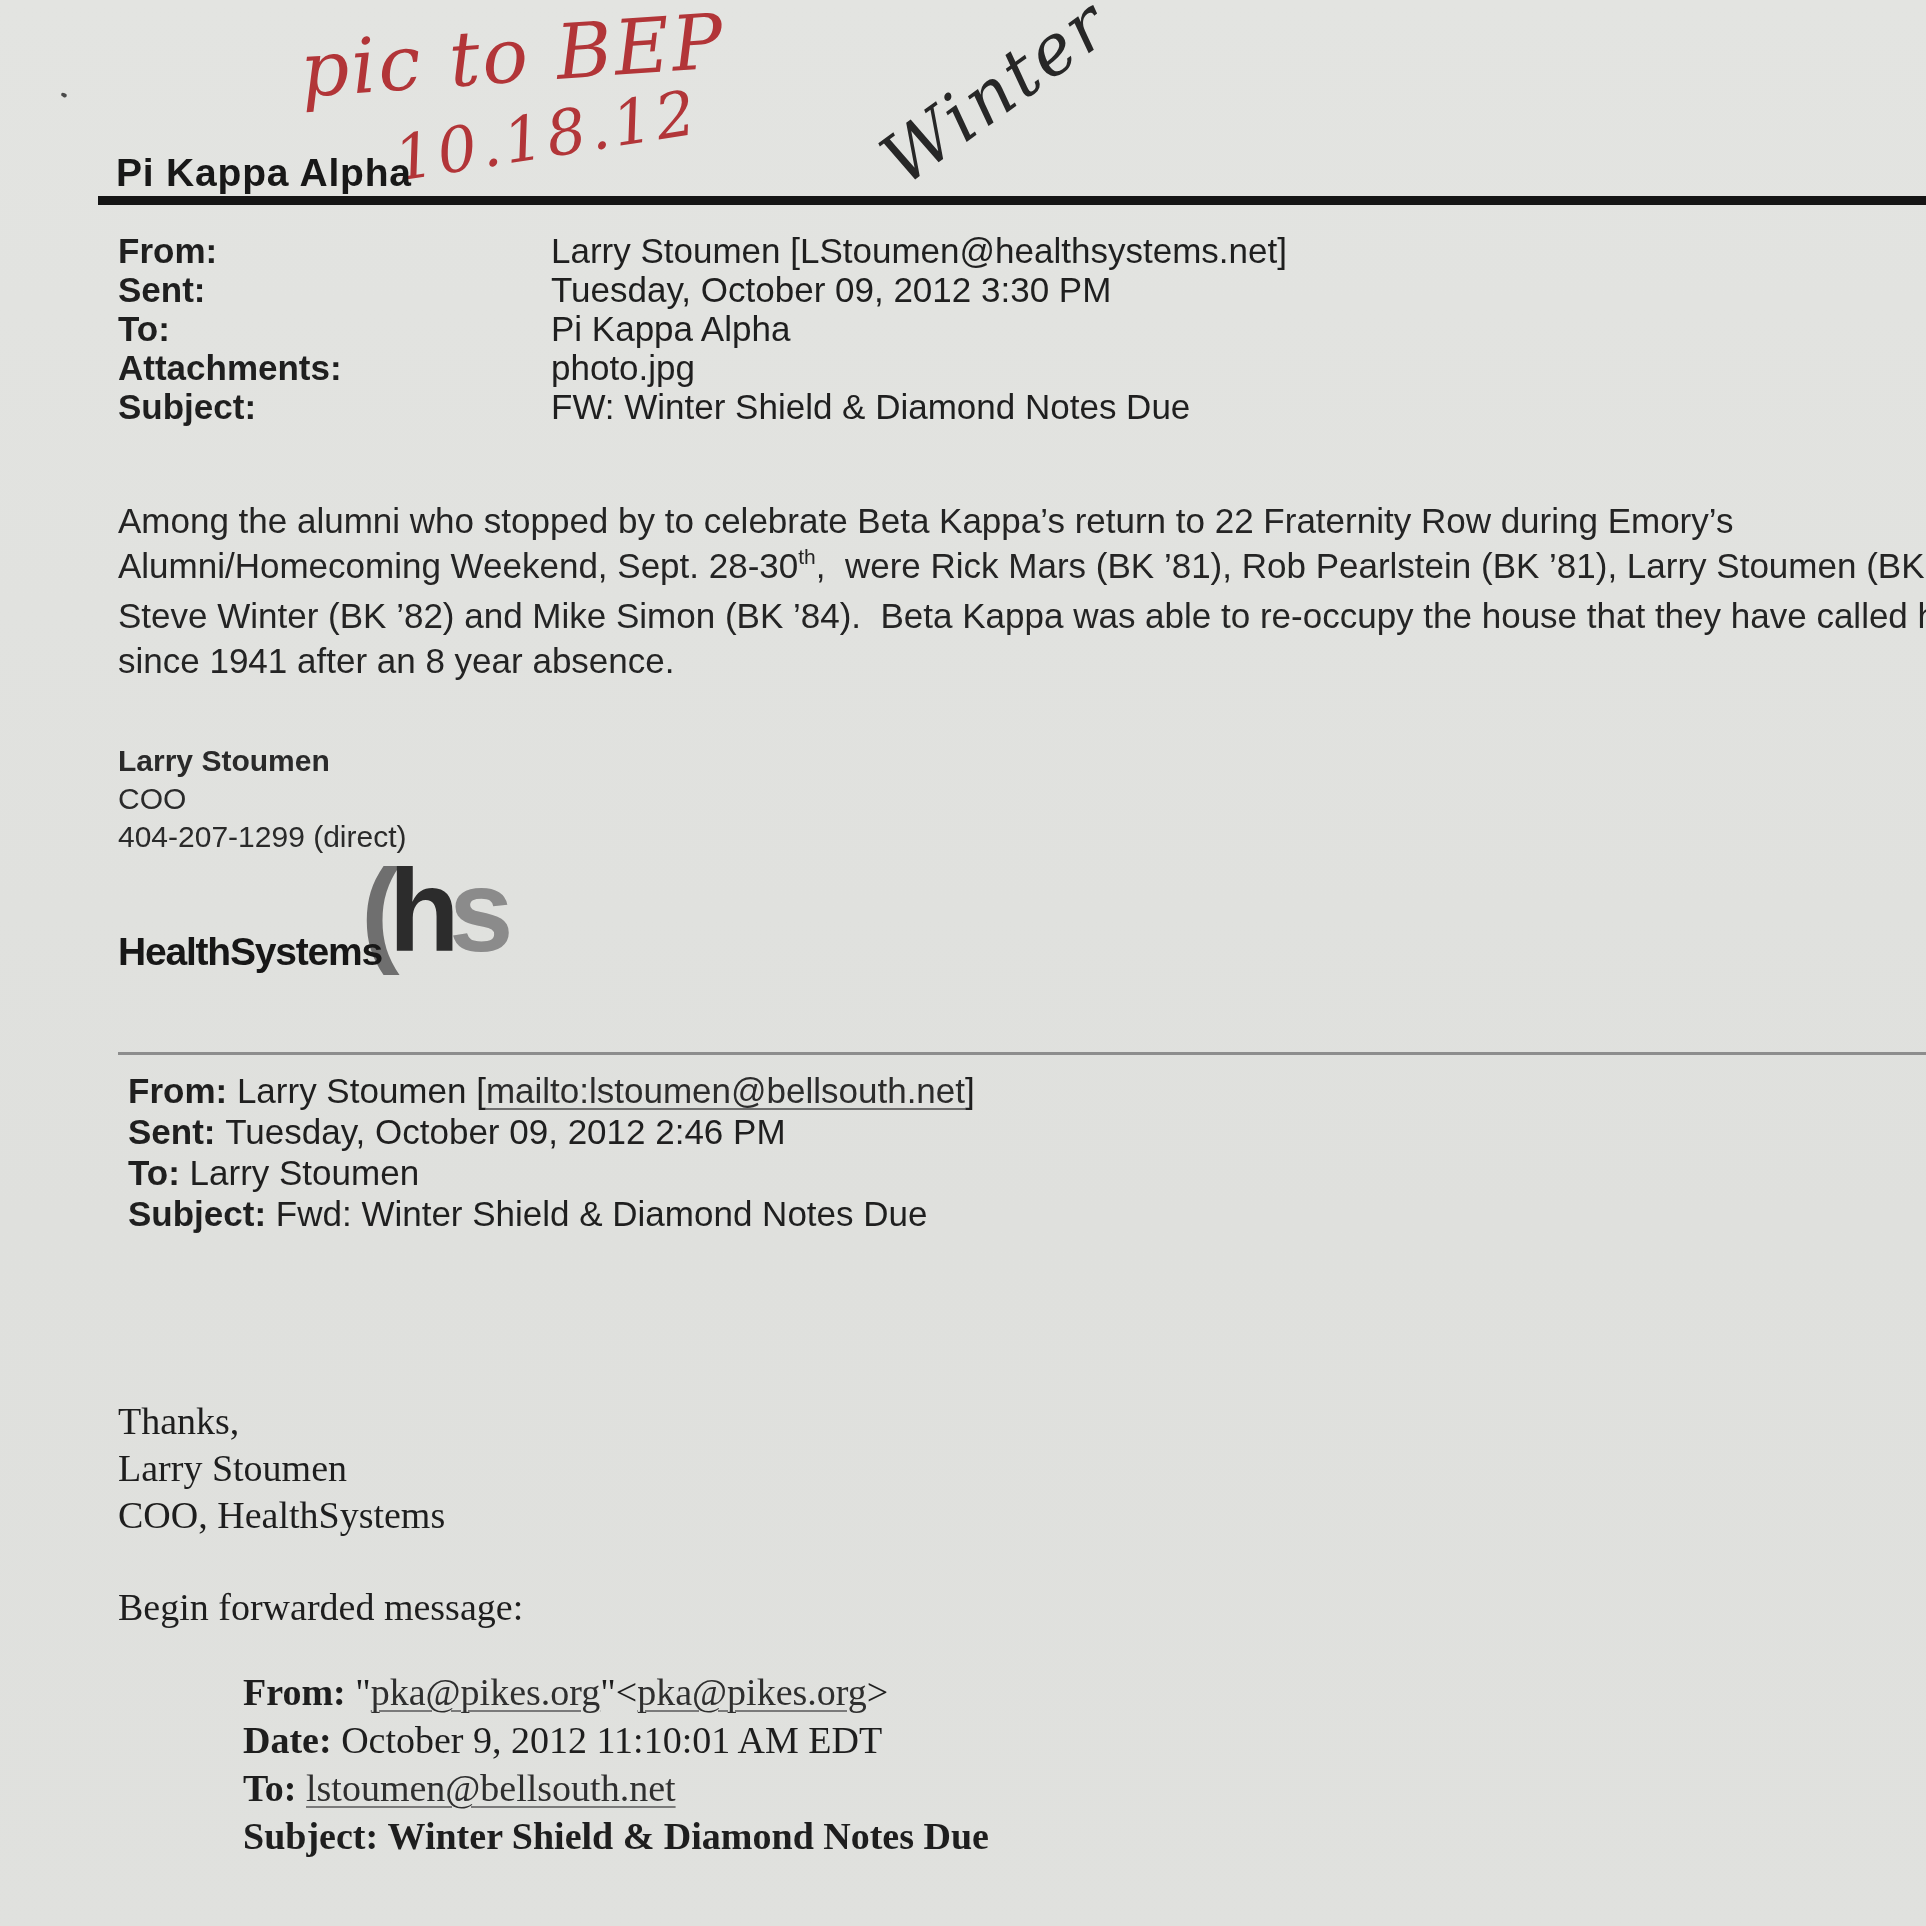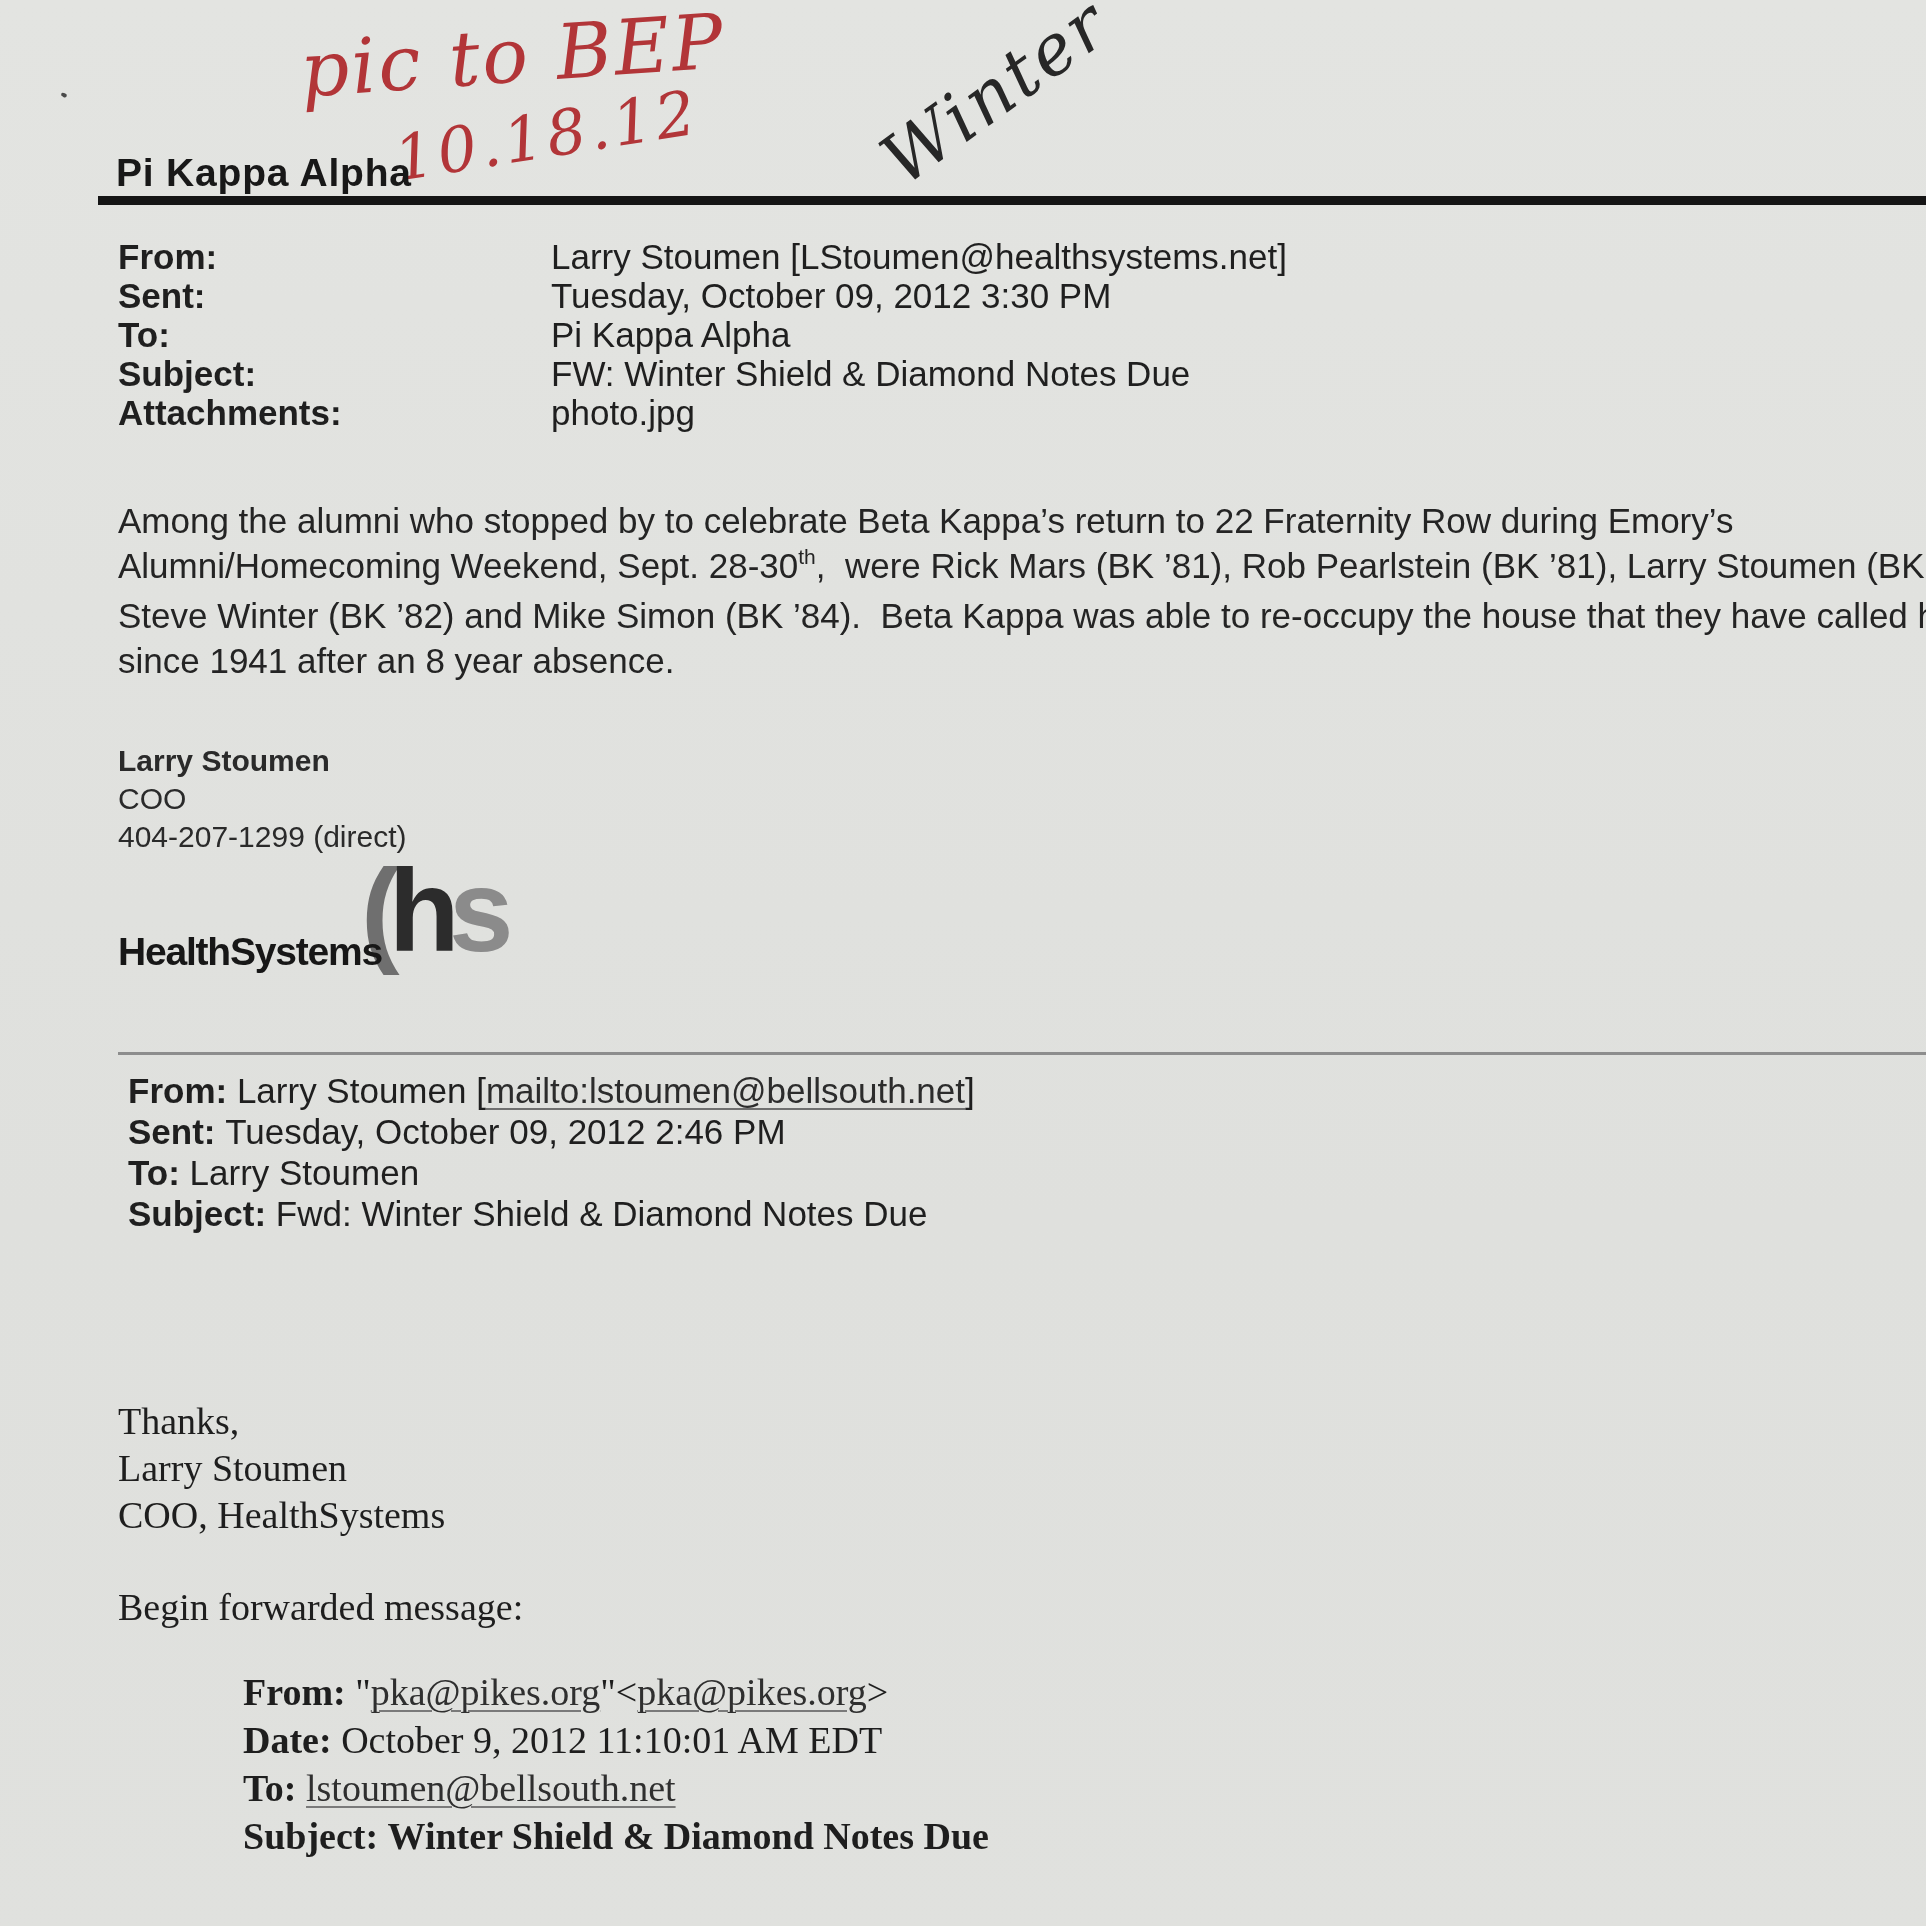--- a/index.html
+++ b/index.html
@@ -15,21 +15,21 @@
   .red1{left:300px;top:10.8px;font-size:76px;color:#b23538;transform:rotate(-4deg);letter-spacing:2.3px;}
   .red2{left:393px;top:99px;font-size:62px;color:#b23538;transform:rotate(-9deg);letter-spacing:3.9px;}
   .winter{left:890px;top:127px;font-size:70px;color:#272727;transform:rotate(-36deg);transform-origin:left center;letter-spacing:3.1px;}
 
   
   .title{left:116px;top:151px;font-size:39px;font-weight:bold;letter-spacing:0.8px;color:#181818;}
   .rule{left:98px;top:196px;width:1897px;height:8.5px;background:#151515;}
   .dot{left:61px;top:93px;width:5.8px;height:3.9px;background:#4a4a4a;border-radius:50%;transform:rotate(25deg);}
 
   
-  .h1{left:118px;top:231px;font-size:35px;color:#1f1f1f;margin-top:6px;}
+  .h1{left:118px;top:231px;font-size:35px;color:#1f1f1f;}
   .h1 .row{height:39px;line-height:39px;white-space:nowrap;}
   .h1 .lbl{display:inline-block;width:433px;font-weight:bold;}
 
   
   .bodytext{left:118px;top:498px;width:1888px;font-size:35px;line-height:45px;color:#242424;}
   .sup{font-size:21px;position:relative;top:-14px;}
 
   
   .sig{left:118px;top:742px;font-size:30px;line-height:38px;color:#2a2a2a;}
   .sig .name{font-weight:bold;}
@@ -77,24 +77,24 @@
     <div class="row">
       <span class="lbl">From:</span><span>Larry Stoumen [LStoumen@healthsystems.net]</span>
     </div>
     <div class="row">
       <span class="lbl">Sent:</span><span>Tuesday, October 09, 2012 3:30 PM</span>
     </div>
     <div class="row">
       <span class="lbl">To:</span><span>Pi Kappa Alpha</span>
     </div>
     <div class="row">
-      <span class="lbl">Subject:</span><span>FW: Winter Shield &amp; Diamond Notes Due</span>
+      <span class="lbl">Attachments:</span><span>photo.jpg</span>
     </div>
     <div class="row">
-      <span class="lbl">Attachments:</span><span>photo.jpg</span>
+      <span class="lbl">Subject:</span><span>FW: Winter Shield &amp; Diamond Notes Due</span>
     </div>
   </div>
 
   <div class="abs bodytext">
     <div>Among the alumni who stopped by to celebrate Beta Kappa’s return to 22 Fraternity Row during Emory’s</div>
     <div><span>Alumni/Homecoming Weekend, Sept. 28-30</span><span class="sup">th</span><span>,&nbsp; were Rick Mars (BK ’81), Rob Pearlstein (BK ’81), Larry Stoumen (BK ’82),</span></div>
     <div>Steve Winter (BK ’82) and Mike Simon (BK ’84).&nbsp; Beta Kappa was able to re-occupy the house that they have called home</div>
     <div>since 1941 after an 8 year absence.</div>
   </div>
 

